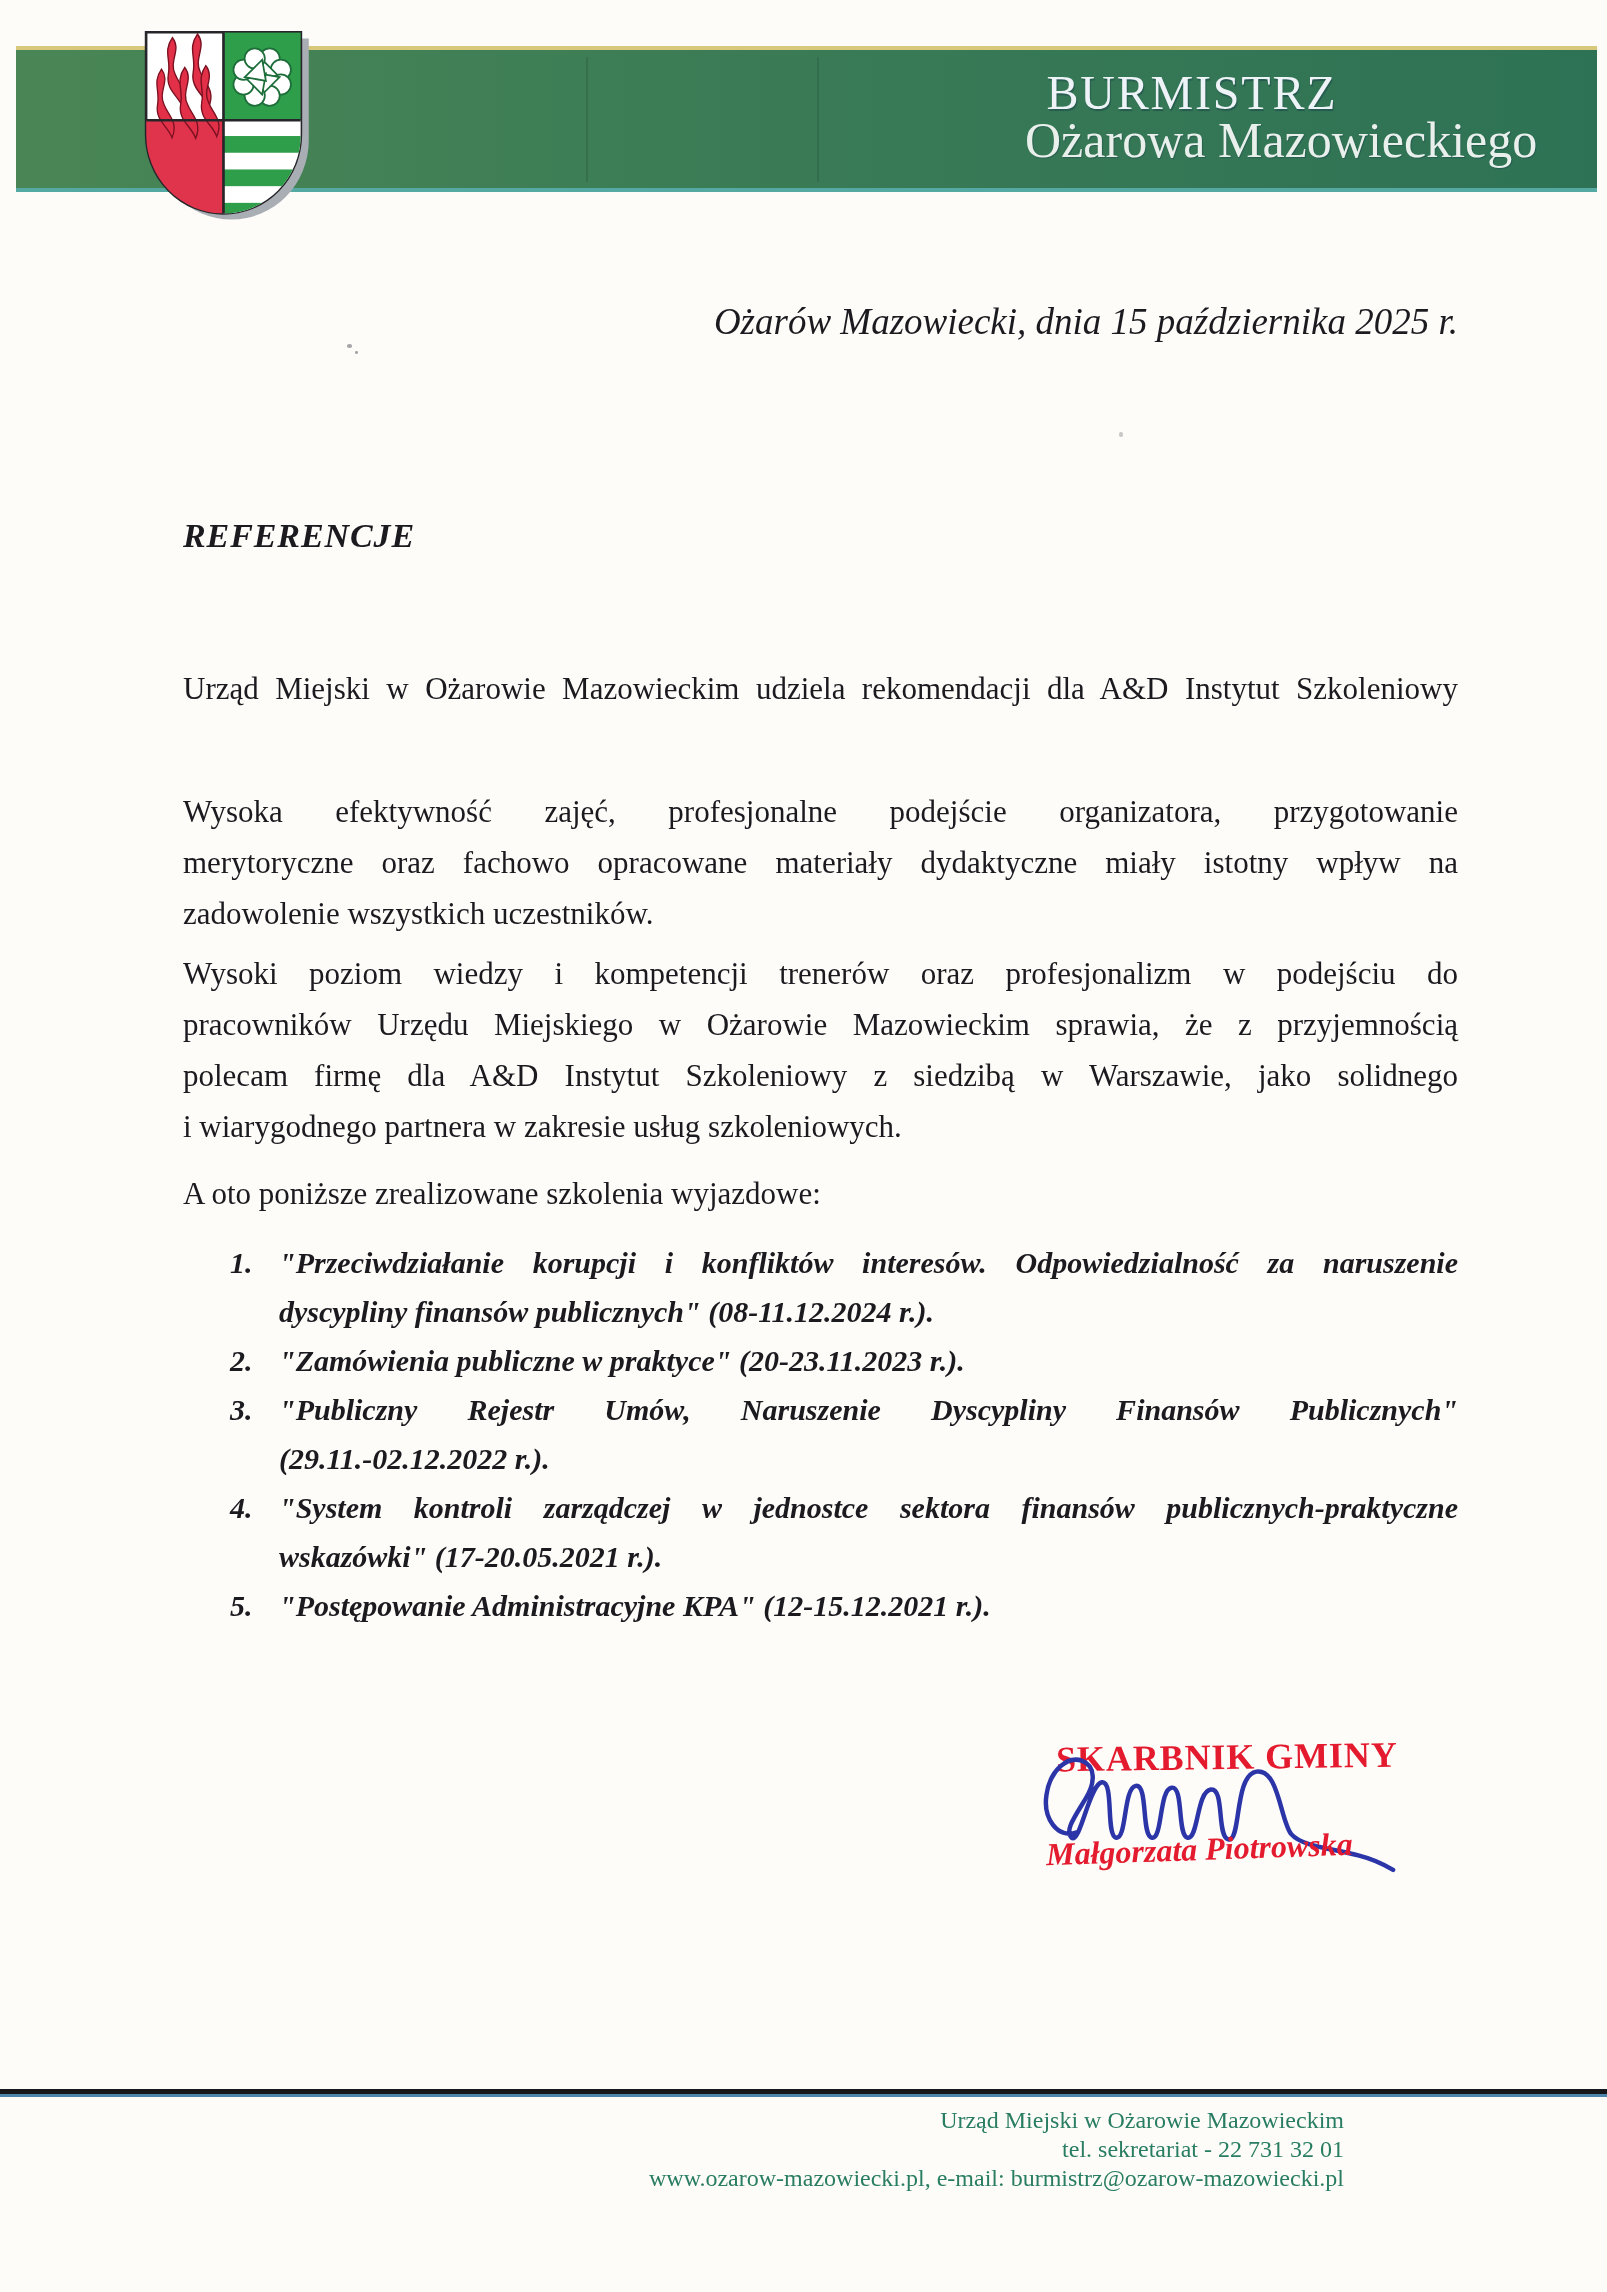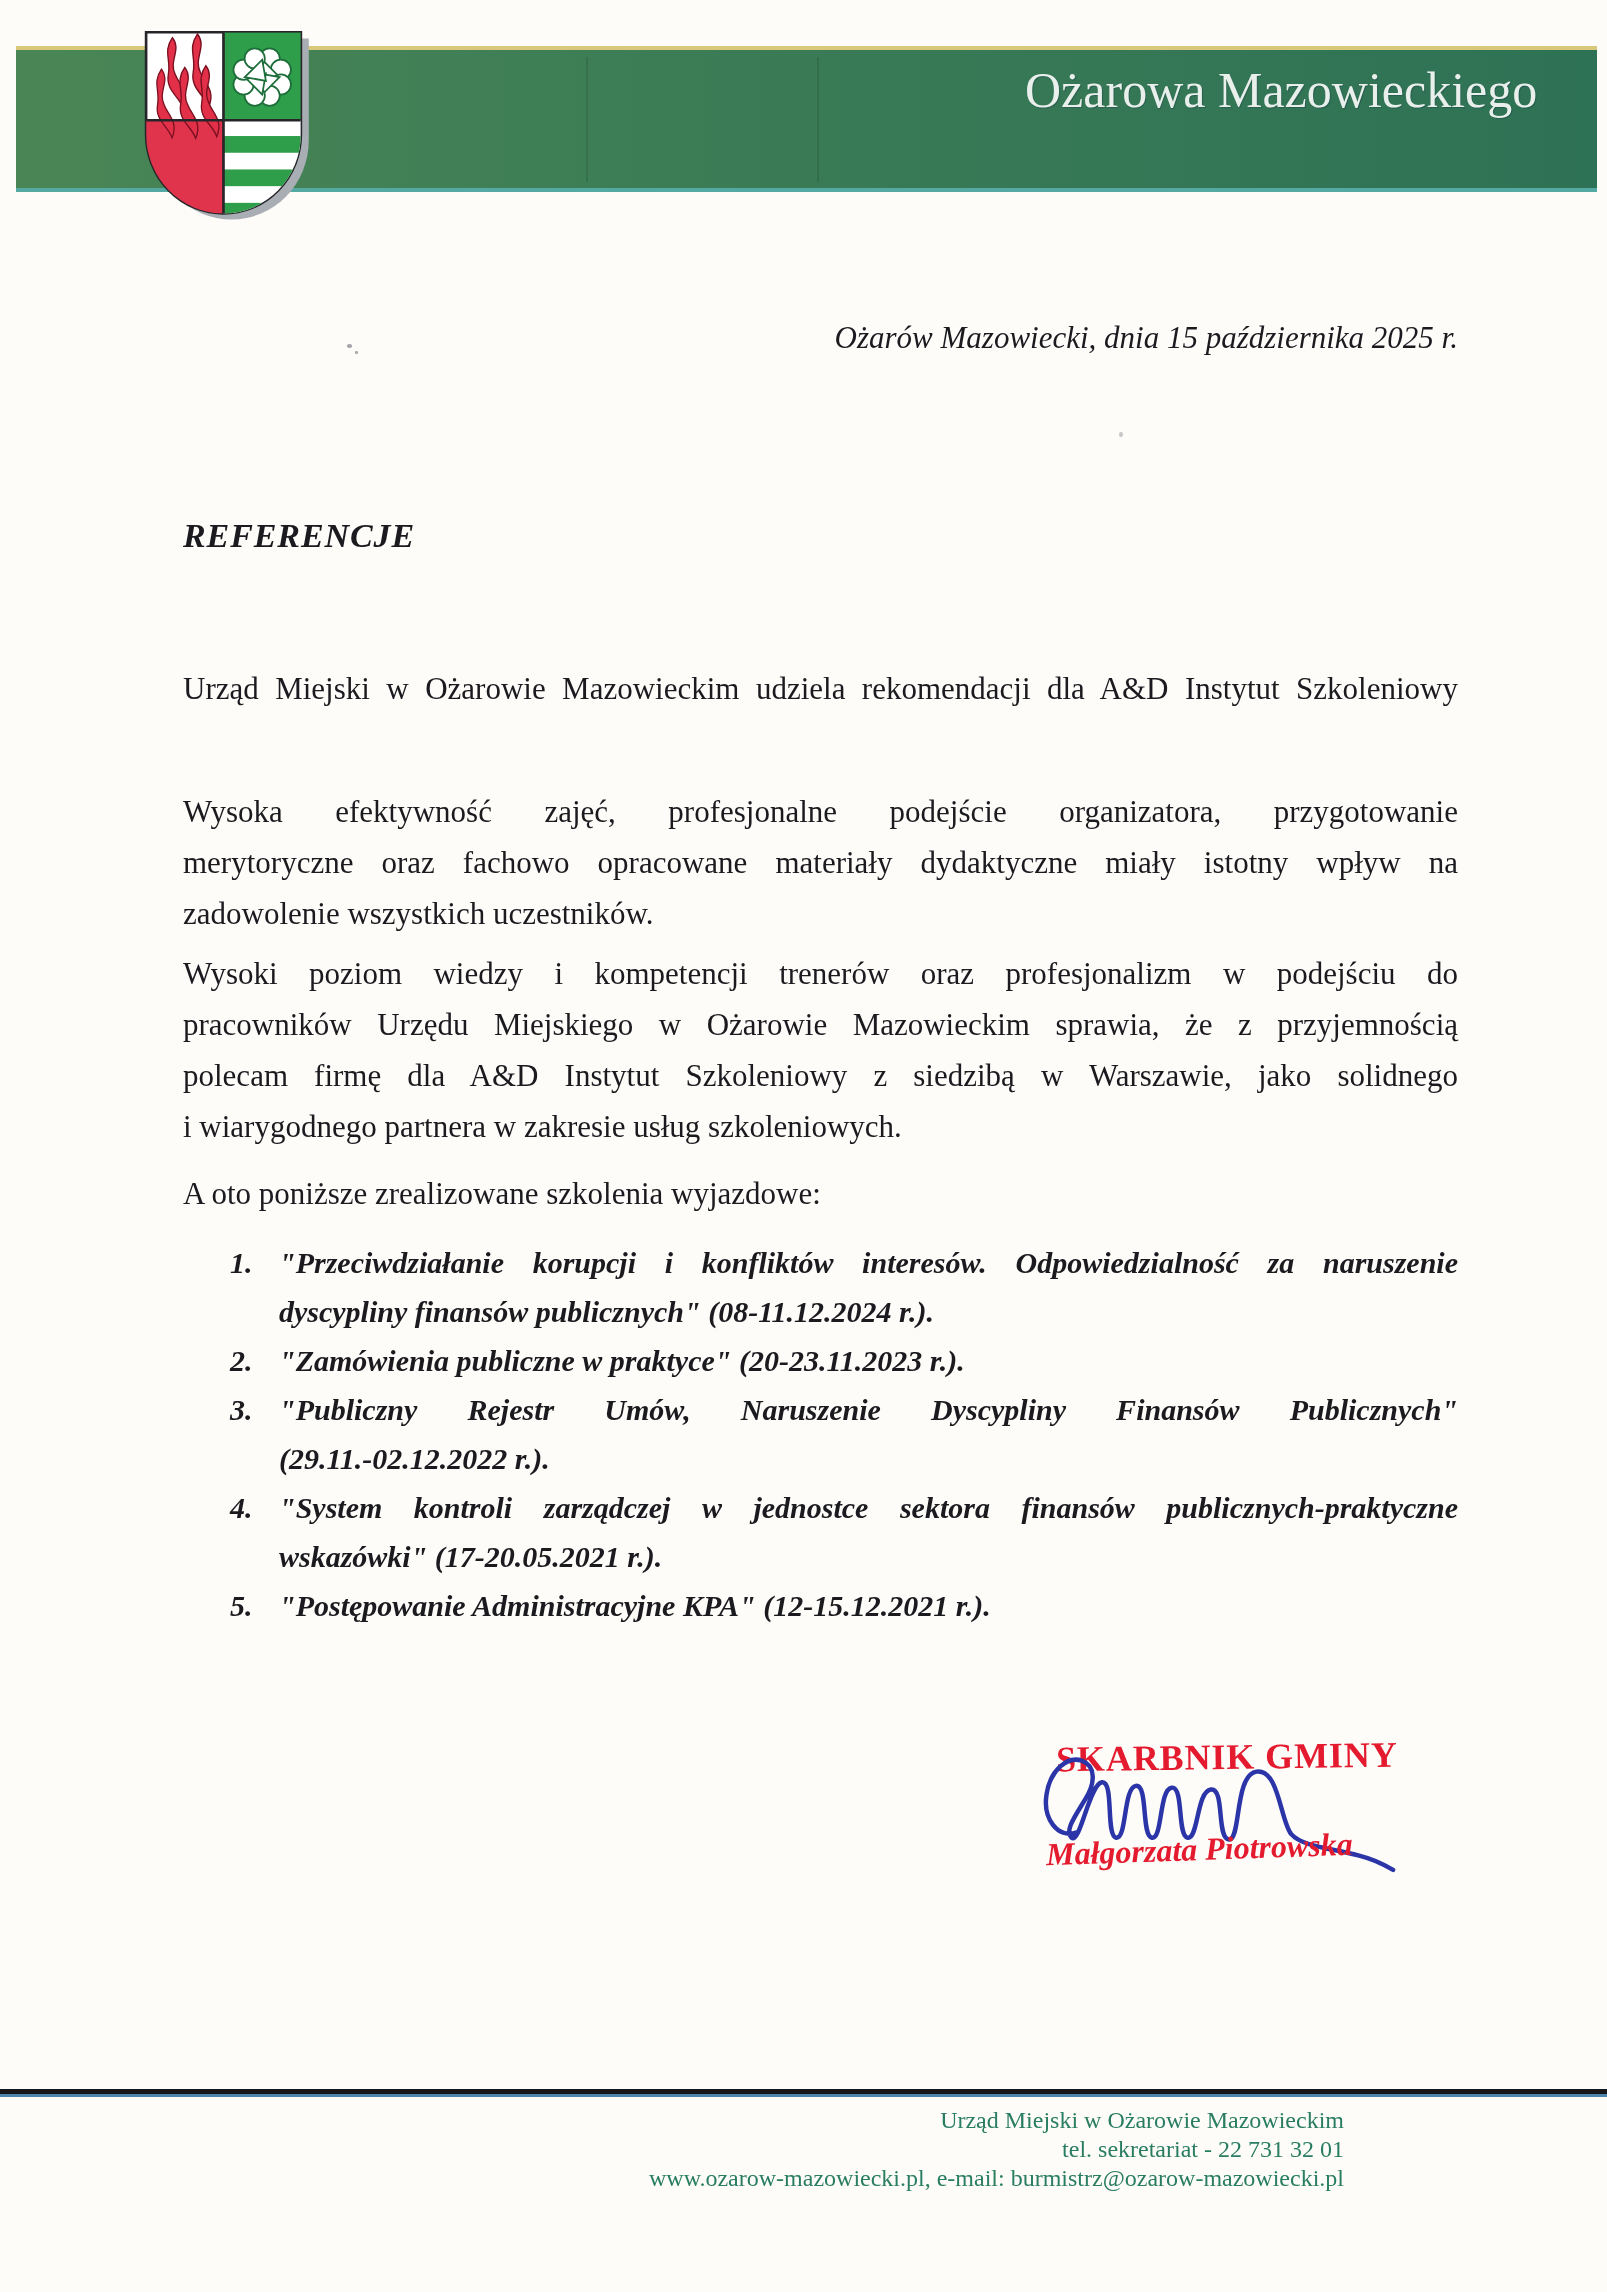--- a/index.html
+++ b/index.html
@@ -25,22 +25,22 @@
     color:#eef3f7;text-shadow:0.9px 1.8px 0.9px rgba(15,40,70,0.35);
   }
   .banner-subtitle{
     font-size:50px;line-height:41px;margin-top:2px;color:#e9f0ec;
     text-shadow:0.9px 0.9px 0.9px rgba(15,40,70,0.3);
   }
   
   .crest{position:absolute;left:139px;top:27px;}
   
   .dateline{
-    position:absolute;left:183px;width:1275px;top:320px;
-    font-style:italic;font-size:31px;text-align:right;
+    position:absolute;left:183px;width:1275px;top:300px;
+    font-style:italic;font-size:37px;text-align:right;
   }
   .doc-title{
     position:absolute;left:183px;width:1275px;top:517px;
     font-style:italic;font-weight:bold;font-size:34px;
     letter-spacing:0.9px;
   }
   .para{position:absolute;left:183px;width:1275px;font-size:31px;line-height:51px;}
   .jline{text-align:justify;text-align-last:justify;}
   .line{text-align:left;}
   .p1{top:663px;}
@@ -82,20 +82,21 @@
 </style>
 </head>
 <body>
 
 <div class="page">
 
   <div class="banner">
     <div class="banner-smudge" style="left:570px;"></div>
     <div class="banner-smudge" style="left:801px;"></div>
     <div class="banner-text">
+      <div class="banner-title">BURMISTRZ</div>
       <div class="banner-subtitle">Ożarowa Mazowieckiego</div>
     </div>
   </div>
 
   <svg class="crest" width="176" height="204" viewBox="0 0 200 232">
     <defs>
       <clipPath id="shieldClip">
         <path d="M8,6 L184,6 L184,122 A88,90 0 0 1 8,122 Z"></path>
       </clipPath>
       <path id="flame" d="M9,0 C16,9 6,17 11,27 C14,35 22,40 17,52 C14,43 4,39 6,27 C8,16 2,10 9,0 Z"></path>

